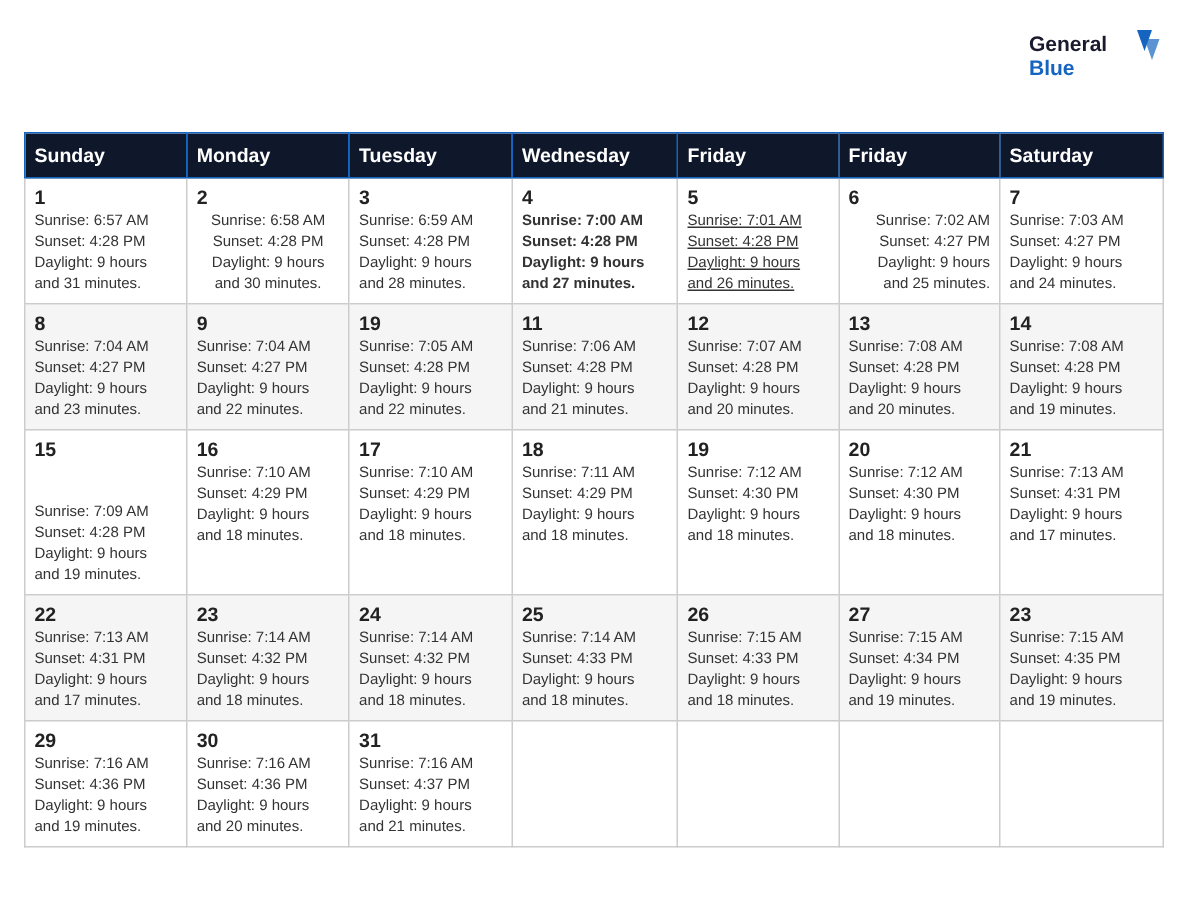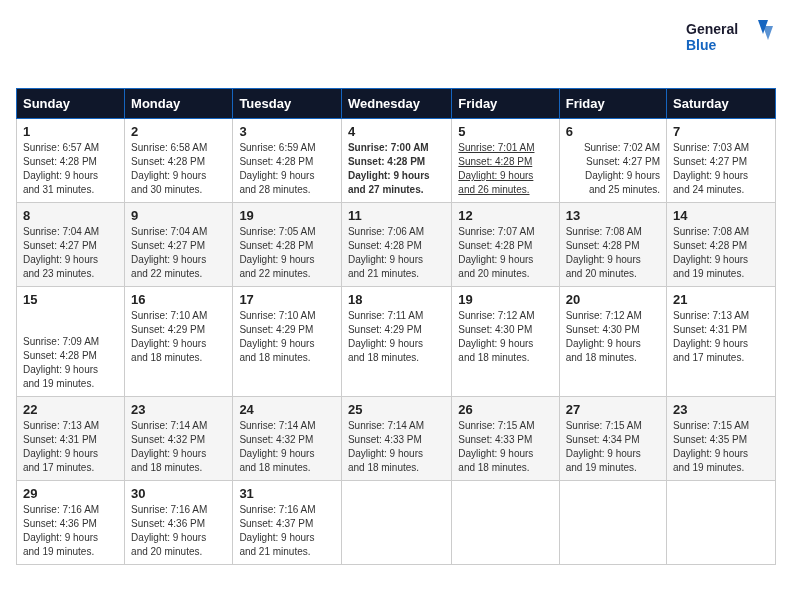--- a/index.html
+++ b/index.html
@@ -106,21 +106,21 @@
       <tr>
         <td>
           <span class="day-num">1</span>
           <div class="day-info" style="white-space: pre-line;">Sunrise: 6:57 AM
 Sunset: 4:28 PM
 Daylight: 9 hours
 and 31 minutes.</div>
         </td>
         <td>
           <span class="day-num">2</span>
-          <div class="day-info" style="white-space: pre-line;">Sunrise: 6:58 AM
+          <div class="day-info" style="white-space: pre-line; text-align: center;">Sunrise: 6:58 AM
 Sunset: 4:28 PM
 Daylight: 9 hours
 and 30 minutes.</div>
         </td>
         <td>
           <span class="day-num">3</span>
           <div class="day-info" style="white-space: pre-line;">Sunrise: 6:59 AM
 Sunset: 4:28 PM
 Daylight: 9 hours
 and 28 minutes.</div>

